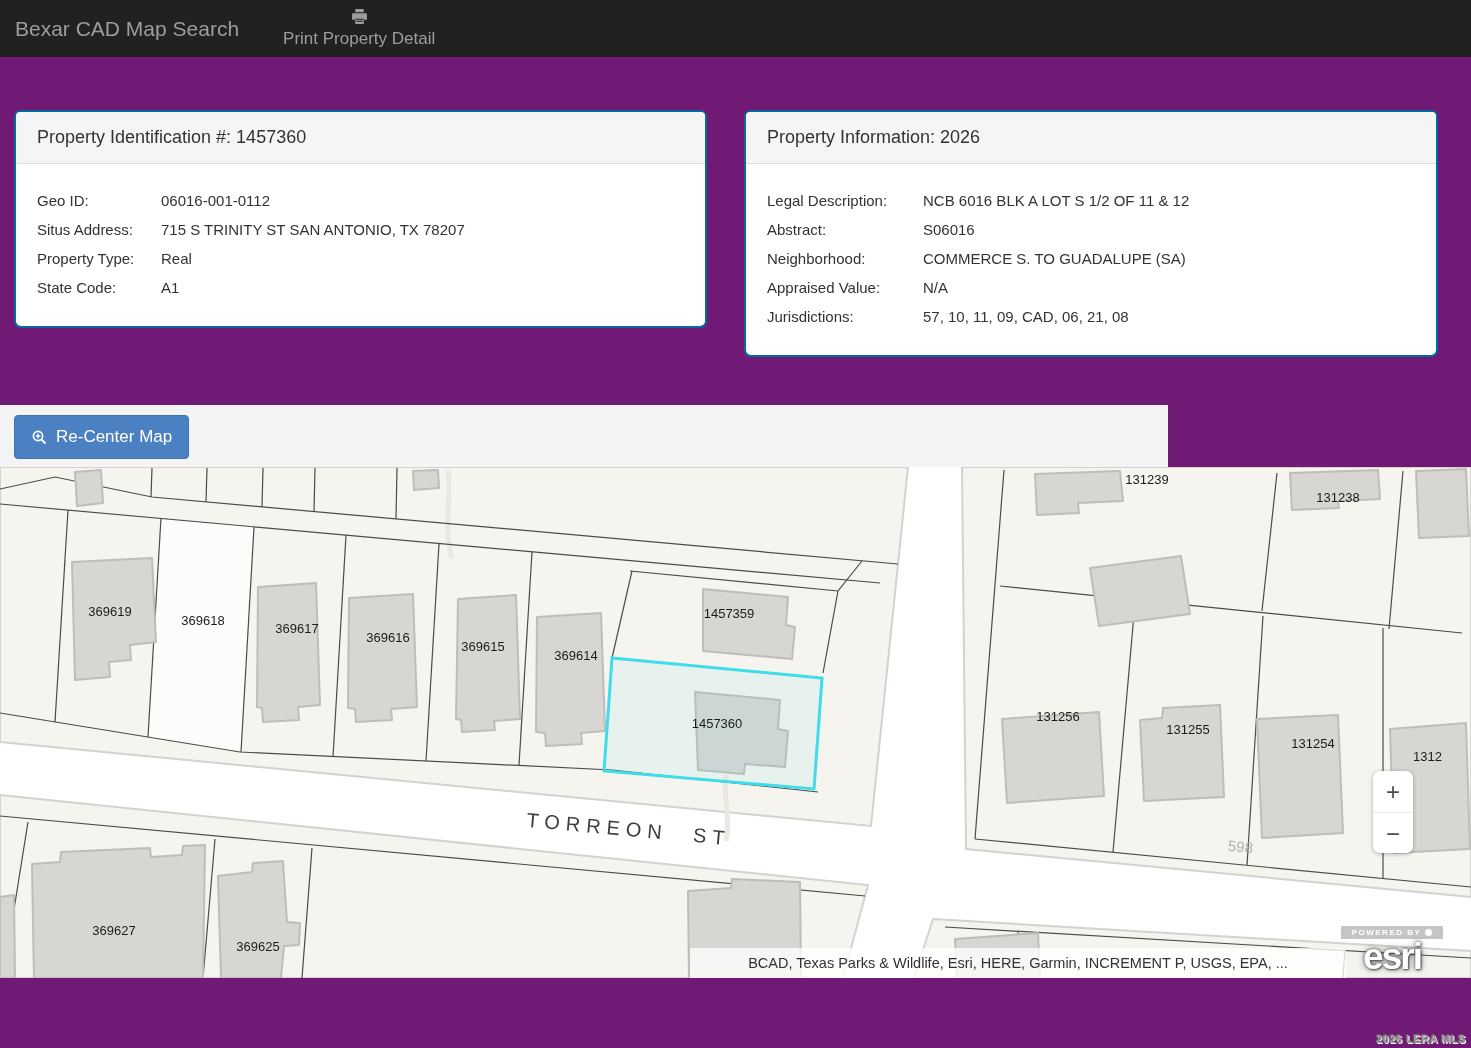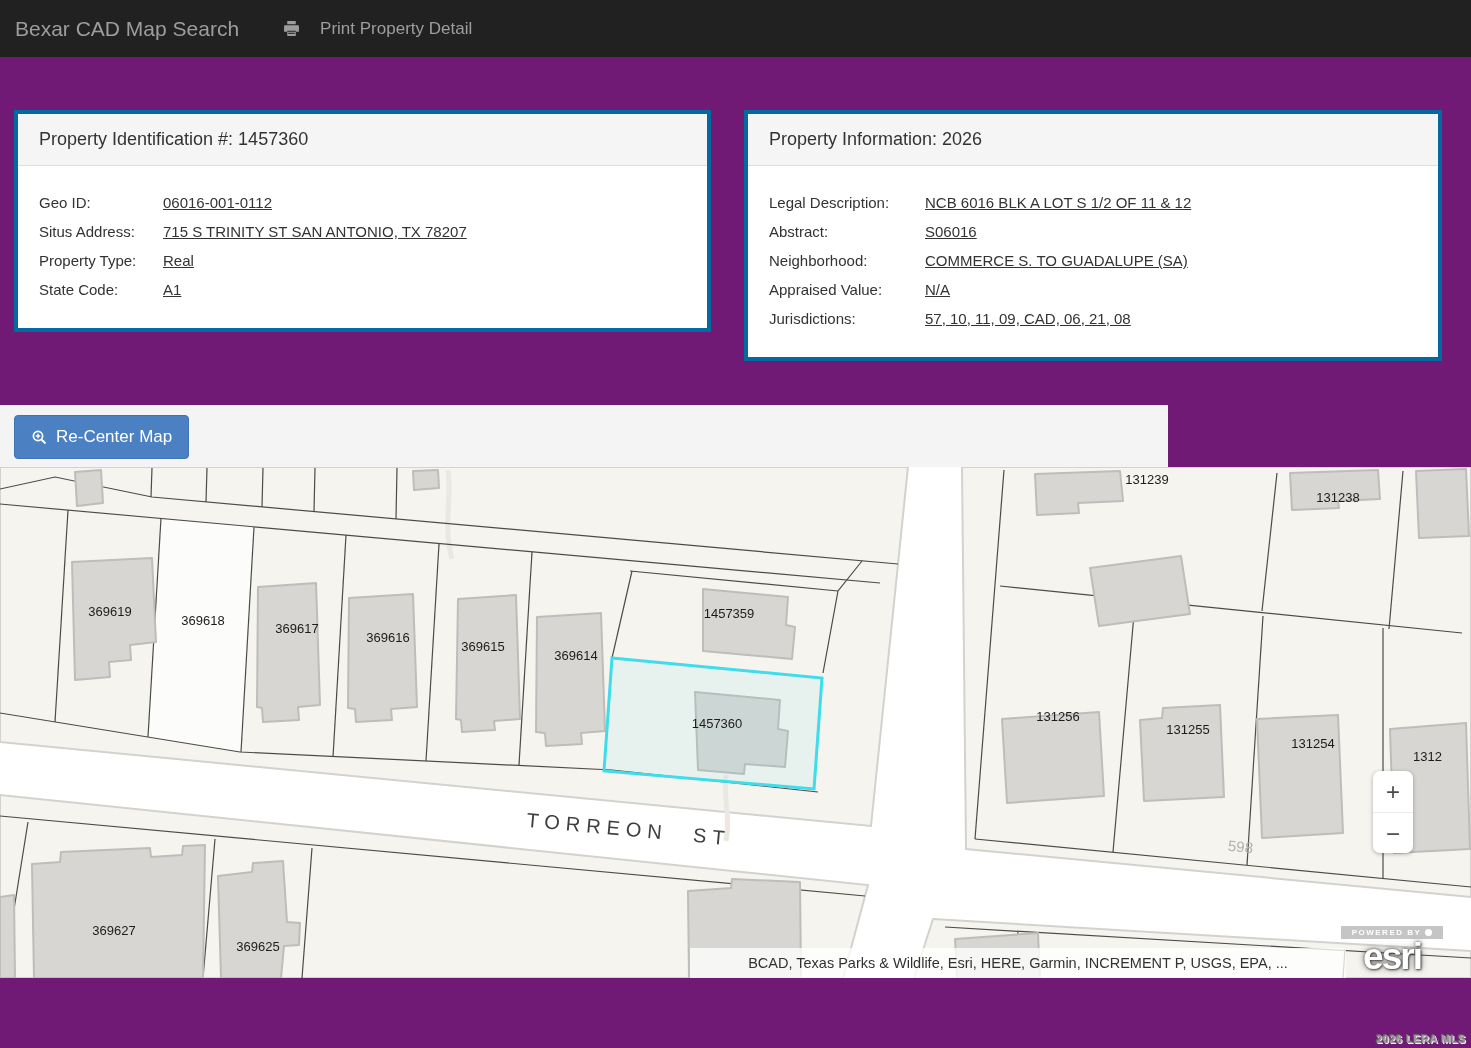--- a/index.html
+++ b/index.html
@@ -2,33 +2,33 @@
 <html><head>
 <meta charset="utf-8">
 <style>
   html,body{margin:0;padding:0;background:#fff;}
   body{font-family:"Liberation Sans","DejaVu Sans",sans-serif;}
   .page{position:relative;width:1471px;height:1048px;overflow:hidden;background:#701a75;}
 
   
   .navbar{position:absolute;top:0;left:0;width:100%;height:57px;background:#212121;display:flex;align-items:center;}
   .brand{color:#9d9d9d;font-size:21px;margin-left:15px;white-space:nowrap;}
-  .printlink{display:flex;align-items:center;gap:20px;color:#9d9d9d;font-size:17px;margin-left:44px;cursor:pointer;white-space:nowrap;}
+  .printlink{display:flex;align-items:center;gap:4px;color:#9d9d9d;font-size:17px;margin-left:44px;cursor:pointer;white-space:nowrap;flex-direction:column;}
   .printlink svg{display:block;}
 
   
-  .panel{position:absolute;background:#fff;border:4px solid #0369a1;border-radius:0;}
+  .panel{position:absolute;background:#fff;border:2px solid #0369a1;border-radius:7px;}
   .panel-left{left:14px;top:110px;width:689px;}
   .panel-right{left:744px;top:110px;width:690px;}
   .panel-h{background:#f5f5f5;border-bottom:1px solid #ddd;padding:15px 21px;font-size:18px;color:#333;border-radius:4px 4px 0 0;}
   .panel-b{padding:22px 21px 24px;}
   .prow{display:flex;font-size:15px;color:#333;line-height:29px;}
   .panel-left .plabel{flex:0 0 124px;}
   .panel-right .plabel{flex:0 0 156px;}
-  .pvalue{white-space:nowrap;text-decoration:underline;}
+  .pvalue{white-space:nowrap;}
 
   
   .map-section{position:absolute;left:0;top:405px;width:1168px;height:573px;}
   .toolbar{position:relative;height:62px;background:#f4f4f4;}
   .recenter{position:absolute;left:14px;top:10px;height:42px;padding:0 16px;background:#4b80c2;border:1px solid #3e73b4;border-radius:4px;color:#fff;font-size:17px;display:flex;align-items:center;gap:8px;cursor:pointer;}
   .recenter svg{display:block;}
   .map{position:relative;width:1471px;height:511px;background:#fff;overflow:hidden;}
   .map svg{display:block;}
   .plbl{font-size:13px;fill:#1c1c1c;}
   .faded{font-size:15px;fill:#b3b1ad;}

